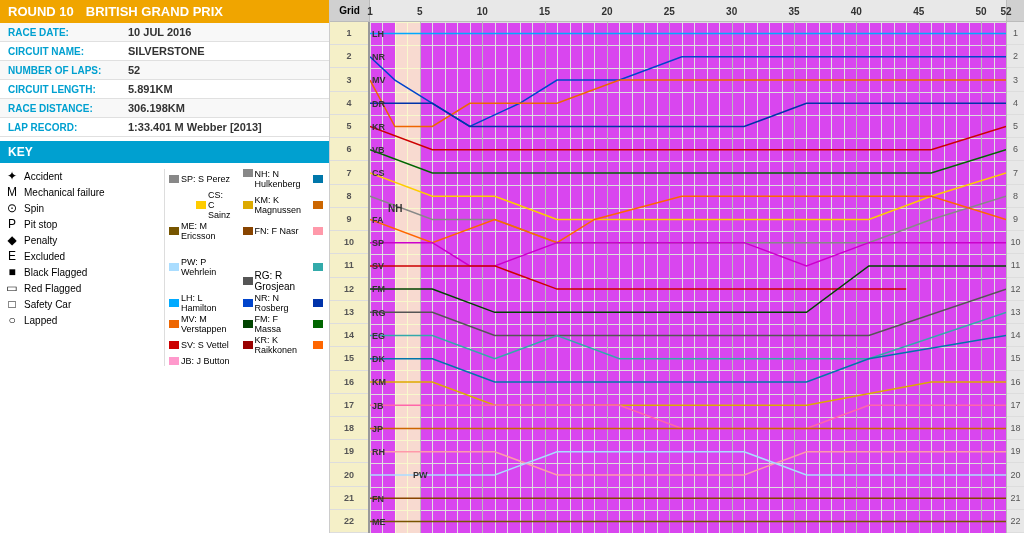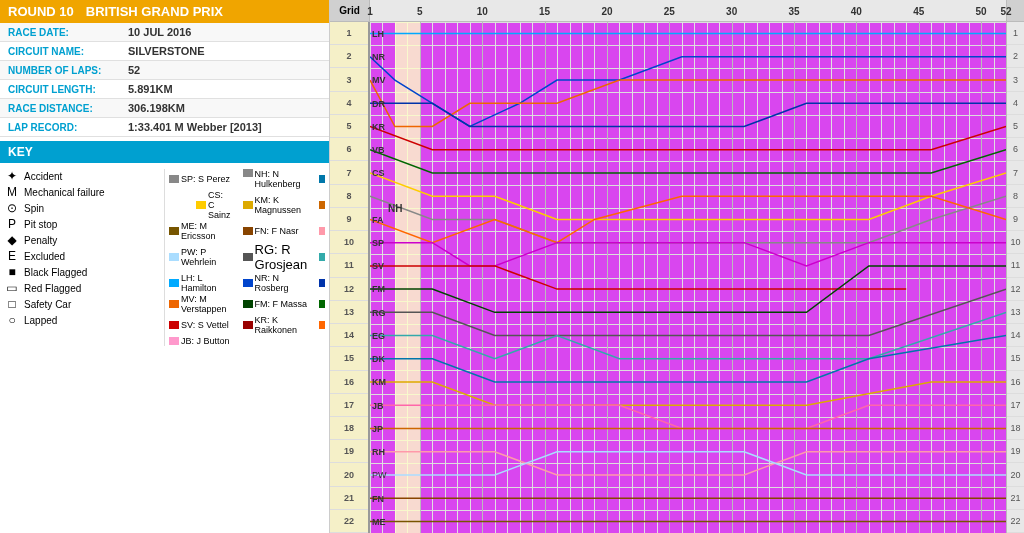--- a/index.html
+++ b/index.html
@@ -365,21 +365,21 @@
             <span>FN: F Nasr</span>
           </div>
           <div style="display: flex; align-items: center; gap: 2px; font-size: 9px;">
             <span style="display:inline-block;width:10px;height:8px;background:#ff99aa;flex-shrink:0;"></span>
             <span>RH: R Haryanto</span>
           </div>
           <div style="display: flex; align-items: center; gap: 2px; font-size: 9px;">
             <span style="display:inline-block;width:10px;height:8px;background:#aaddff;flex-shrink:0;"></span>
             <span>PW: P Wehrlein</span>
           </div>
-          <div style="display: flex; align-items: center; gap: 2px; font-size: 13px;">
+          <div style="display: flex; align-items: center; gap: 2px; font-size: 10px; margin-top: 28px;">
             <span style="display:inline-block;width:10px;height:8px;background:#555555;flex-shrink:0;"></span>
             <span>RG: R Grosjean</span>
           </div>
           <div style="display: flex; align-items: center; gap: 2px; font-size: 9px;">
             <span style="display:inline-block;width:10px;height:8px;background:#33aaaa;flex-shrink:0;"></span>
             <span>EG: E Guiterrez</span>
           </div>
           <div style="display: flex; align-items: center; gap: 2px; font-size: 9px;">
             <span style="display:inline-block;width:10px;height:8px;background:#00aaff;flex-shrink:0;"></span>
             <span>LH: L Hamilton</span>
@@ -558,21 +558,21 @@
         <div style="position: absolute; left: 2px; top: 42.2727%; font-size: 9px; font-weight: bold; color: rgb(51, 51, 51); z-index: 10; white-space: nowrap;">SP</div>
         <div style="position: absolute; left: 2px; top: 46.8182%; font-size: 9px; font-weight: bold; color: rgb(51, 51, 51); z-index: 10; white-space: nowrap;">SV</div>
         <div style="position: absolute; left: 2px; top: 51.3636%; font-size: 9px; font-weight: bold; color: rgb(51, 51, 51); z-index: 10; white-space: nowrap;">FM</div>
         <div style="position: absolute; left: 2px; top: 55.9091%; font-size: 9px; font-weight: bold; color: rgb(51, 51, 51); z-index: 10; white-space: nowrap;">RG</div>
         <div style="position: absolute; left: 2px; top: 60.4545%; font-size: 9px; font-weight: bold; color: rgb(51, 51, 51); z-index: 10; white-space: nowrap;">EG</div>
         <div style="position: absolute; left: 2px; top: 65%; font-size: 9px; font-weight: bold; color: rgb(51, 51, 51); z-index: 10; white-space: nowrap;">DK</div>
         <div style="position: absolute; left: 2px; top: 69.5455%; font-size: 9px; font-weight: bold; color: rgb(51, 51, 51); z-index: 10; white-space: nowrap;">KM</div>
         <div style="position: absolute; left: 2px; top: 74.0909%; font-size: 9px; font-weight: bold; color: rgb(51, 51, 51); z-index: 10; white-space: nowrap;">JB</div>
         <div style="position: absolute; left: 2px; top: 78.6364%; font-size: 9px; font-weight: bold; color: rgb(51, 51, 51); z-index: 10; white-space: nowrap;">JP</div>
         <div style="position: absolute; left: 2px; top: 83.1818%; font-size: 9px; font-weight: bold; color: rgb(51, 51, 51); z-index: 10; white-space: nowrap;">RH</div>
-        <div style="position: absolute; left: 2px; top: 87.7273%; font-size: 9px; font-weight: normal; color: rgb(51, 51, 51); z-index: 10; white-space: nowrap;">PW</div>
+        <div style="position: absolute; left: 2px; top: 87.7273%; font-size: 9px; font-weight: bold; color: rgb(51, 51, 51); z-index: 10; white-space: nowrap; padding-left: 41px;">PW</div>
         <div style="position: absolute; left: 2px; top: 92.2727%; font-size: 9px; font-weight: bold; color: rgb(51, 51, 51); z-index: 10; white-space: nowrap;">FN</div>
         <div style="position: absolute; left: 2px; top: 96.8182%; font-size: 9px; font-weight: bold; color: rgb(51, 51, 51); z-index: 10; white-space: nowrap;">ME</div>
         <svg class="race-lines" viewBox="0 0 100 100" preserveAspectRatio="none" style="position: absolute; top: 0px; left: 0px; width: 100%; height: 100%; overflow: visible; z-index: 5;">
           <path fill="none" stroke="#00aaff" stroke-width="1.5" vector-effect="non-scaling-stroke" d="M 0.00 2.27 L 1.96 2.27 L 9.80 2.27 L 19.61 2.27 L 29.41 2.27 L 39.22 2.27 L 49.02 2.27 L 58.82 2.27 L 68.63 2.27 L 78.43 2.27 L 88.24 2.27 L 100.00 2.27 "></path>
           <path fill="none" stroke="#0044cc" stroke-width="1.5" vector-effect="non-scaling-stroke" d="M 0.00 6.82 L 3.92 11.36 L 9.80 15.91 L 15.69 20.45 L 23.53 15.91 L 29.41 11.36 L 39.22 11.36 L 49.02 6.82 L 58.82 6.82 L 68.63 6.82 L 78.43 6.82 L 88.24 6.82 L 100.00 6.82 "></path>
           <path fill="none" stroke="#ee6600" stroke-width="1.5" vector-effect="non-scaling-stroke" d="M 0.00 11.36 L 3.92 20.45 L 9.80 20.45 L 15.69 15.91 L 19.61 15.91 L 29.41 15.91 L 39.22 11.36 L 49.02 11.36 L 58.82 11.36 L 68.63 11.36 L 88.24 11.36 L 100.00 11.36 "></path>
           <path fill="none" stroke="#0033aa" stroke-width="1.5" vector-effect="non-scaling-stroke" d="M 0.00 15.91 L 9.80 15.91 L 15.69 20.45 L 19.61 20.45 L 29.41 20.45 L 39.22 20.45 L 49.02 20.45 L 58.82 20.45 L 68.63 15.91 L 78.43 15.91 L 88.24 15.91 L 100.00 15.91 "></path>
           <path fill="none" stroke="#cc0000" stroke-width="1.5" vector-effect="non-scaling-stroke" d="M 0.00 20.45 L 9.80 25.00 L 15.69 25.00 L 19.61 25.00 L 29.41 25.00 L 39.22 25.00 L 49.02 25.00 L 58.82 25.00 L 68.63 25.00 L 78.43 25.00 L 88.24 25.00 L 100.00 20.45 "></path>
           <path fill="none" stroke="#006600" stroke-width="1.5" vector-effect="non-scaling-stroke" d="M 0.00 25.00 L 9.80 29.55 L 19.61 29.55 L 29.41 29.55 L 39.22 29.55 L 49.02 29.55 L 58.82 29.55 L 68.63 29.55 L 78.43 29.55 L 88.24 29.55 L 100.00 25.00 "></path>
           <path fill="none" stroke="#ffcc00" stroke-width="1.5" vector-effect="non-scaling-stroke" d="M 0.00 29.55 L 9.80 34.09 L 19.61 34.09 L 29.41 38.64 L 39.22 38.64 L 49.02 38.64 L 58.82 38.64 L 68.63 38.64 L 78.43 38.64 L 88.24 34.09 L 100.00 29.55 "></path>

